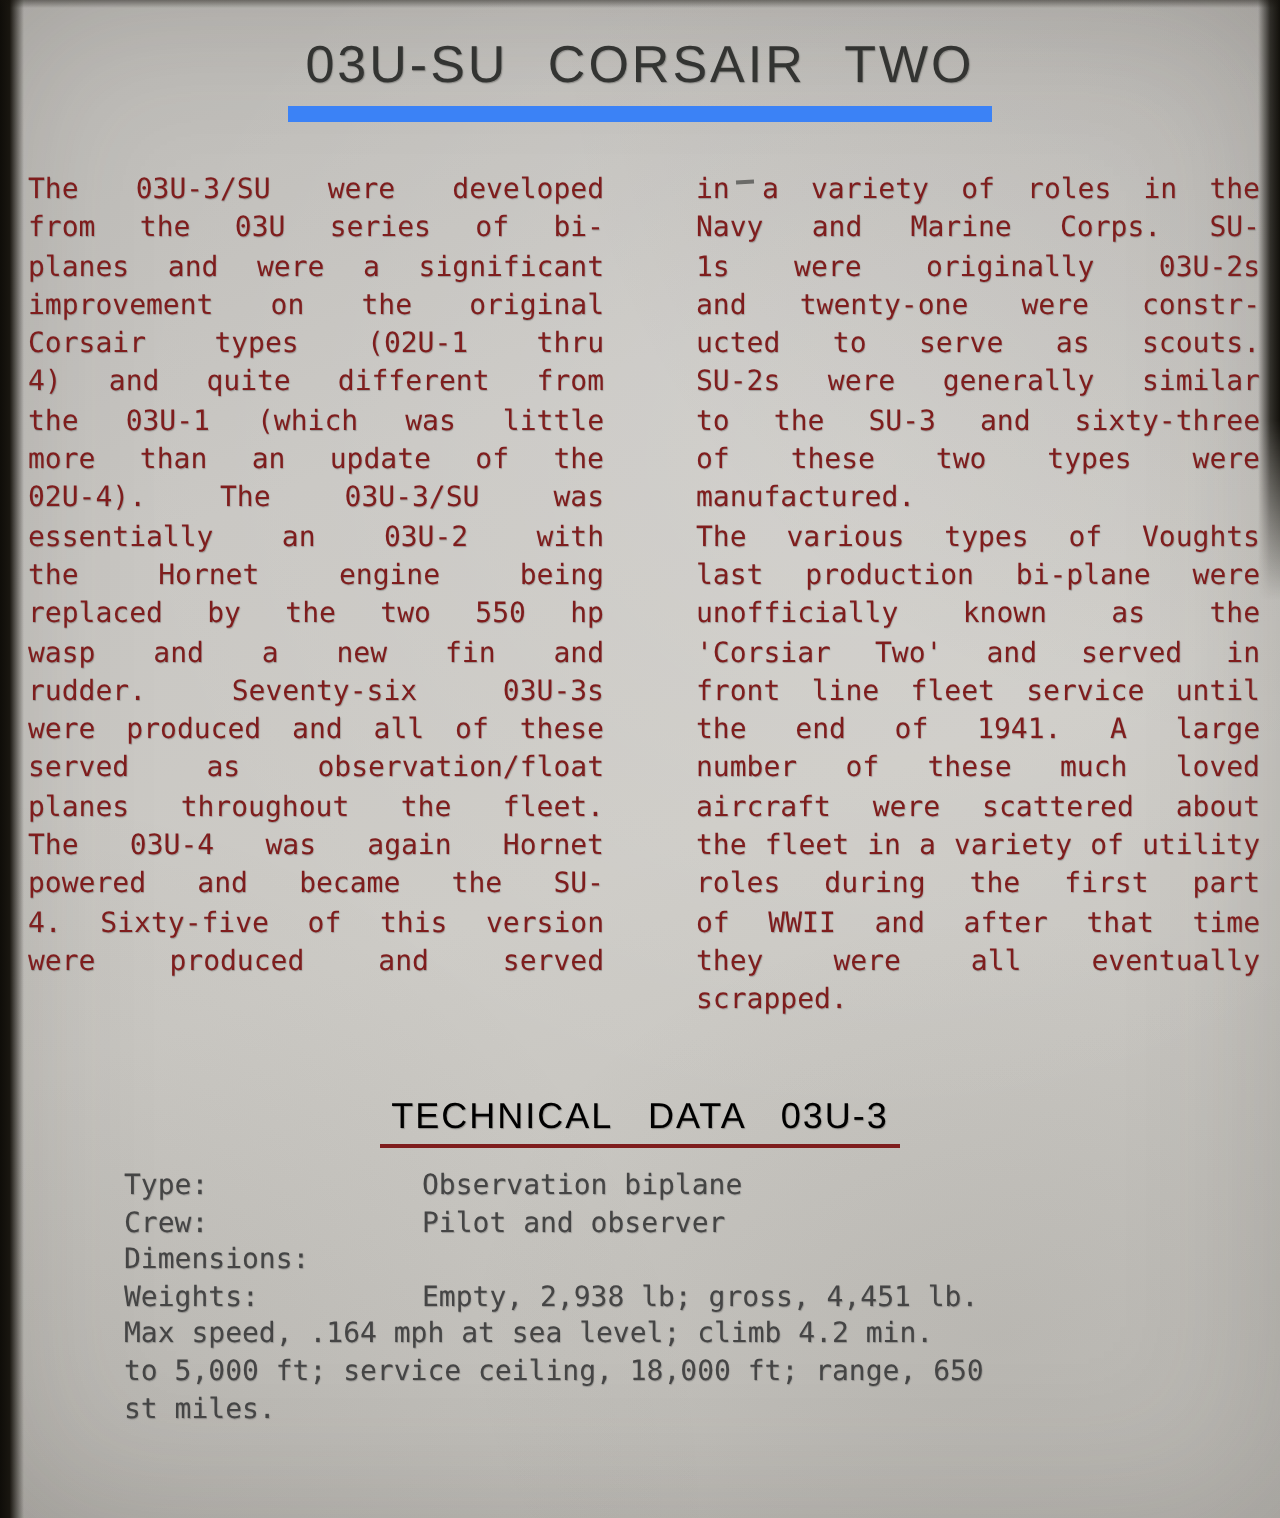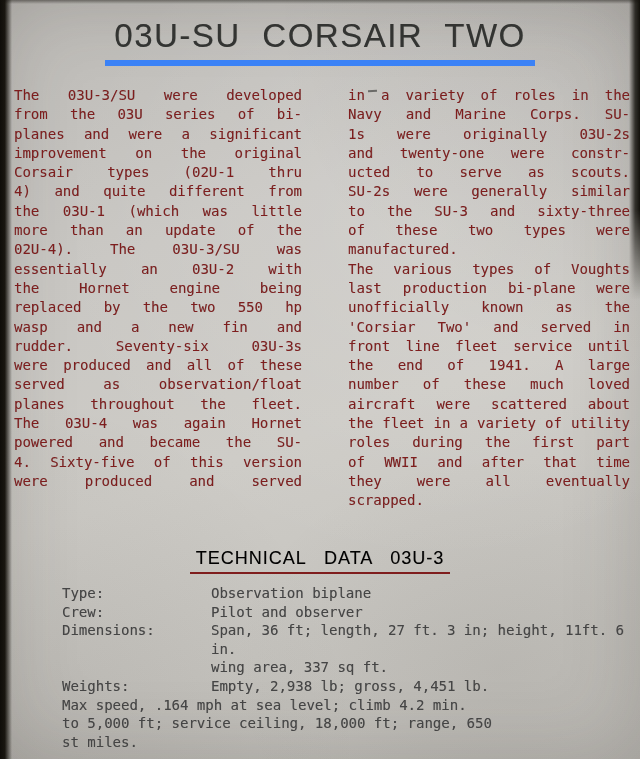--- a/index.html
+++ b/index.html
@@ -31,23 +31,23 @@
   .edge-top{
     position:absolute;left:0;right:0;top:0;height:4px;
     background:linear-gradient(to bottom,rgba(20,17,12,0.45),rgba(20,17,12,0));
   }
   .title-wrap{
     position:absolute;top:17px;left:0;width:100%;text-align:center;
   }
   .title{
     display:inline-block;
     font-family:"Liberation Sans", sans-serif;
-    font-size:33px;font-weight:400;color:#333432;
+    font-size:26px;font-weight:400;color:#333432;
     letter-spacing:1.5px;word-spacing:11px;
-    border-bottom:6px solid #3b82f6;
+    border-bottom:8px solid #3b82f6;
     padding:0 9px 5px 9px;
     text-shadow:0.4px 0.4px 0.6px rgba(60,60,58,0.4);
   }
   .bodycol{
     position:absolute;top:86px;
     font-size:14px;line-height:19.3px;color:#7f1d1d;
     white-space:pre-line;
     text-align:justify;text-align-last:justify;
     text-shadow:0.3px 0.3px 0.5px rgba(70,70,70,0.35);
   }
@@ -146,22 +146,20 @@
   <div class="trow">
     <span class="tlabel">Type:</span>
     <span class="tvalue">Observation biplane</span>
   </div>
   <div class="trow">
     <span class="tlabel">Crew:</span>
     <span class="tvalue">Pilot and observer</span>
   </div>
   <div class="trow">
     <span class="tlabel">Dimensions:</span>
-    <span class="tvalue">Span, 36 ft; length, 27 ft. 3 in; height, 11ft. 6 in.
-wing area, 337 sq ft.</span>
   </div>
   <div class="trow">
     <span class="tlabel">Weights:</span>
     <span class="tvalue">Empty, 2,938 lb; gross, 4,451 lb.</span>
   </div>
   <div class="trow">
     <span class="tvalue">Max speed, .164 mph at sea level; climb 4.2 min.
 to 5,000 ft; service ceiling, 18,000 ft; range, 650
 st miles.</span>
   </div>

